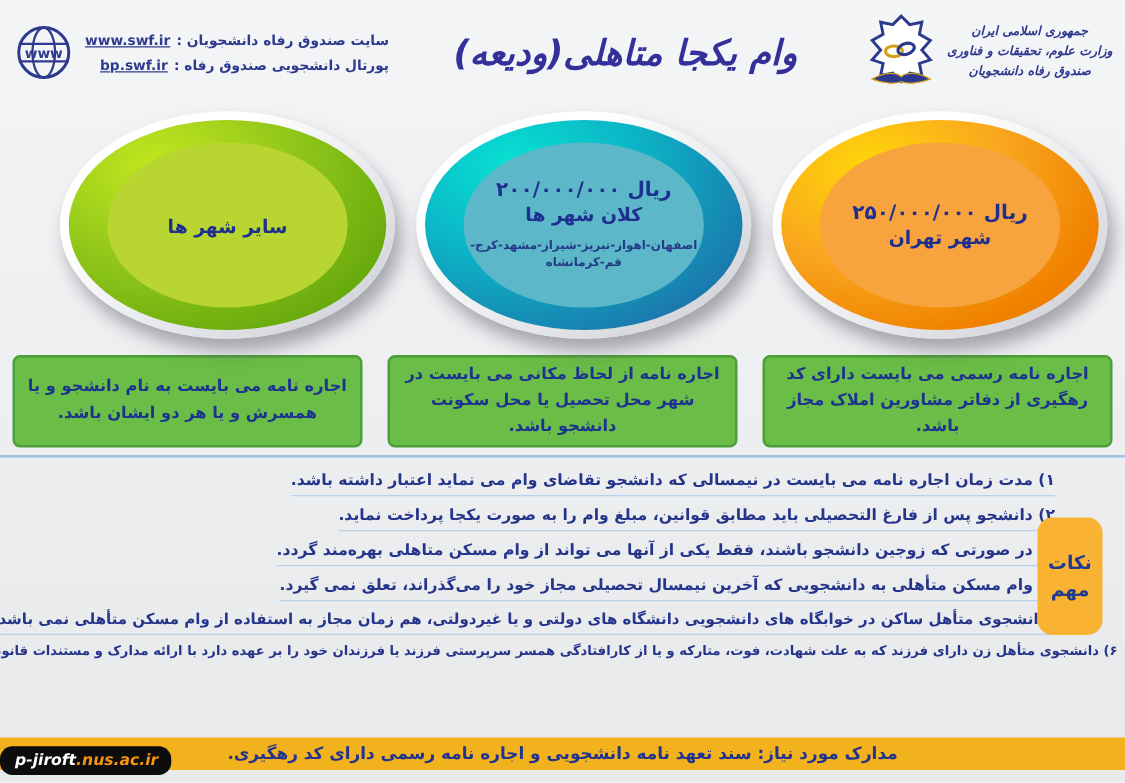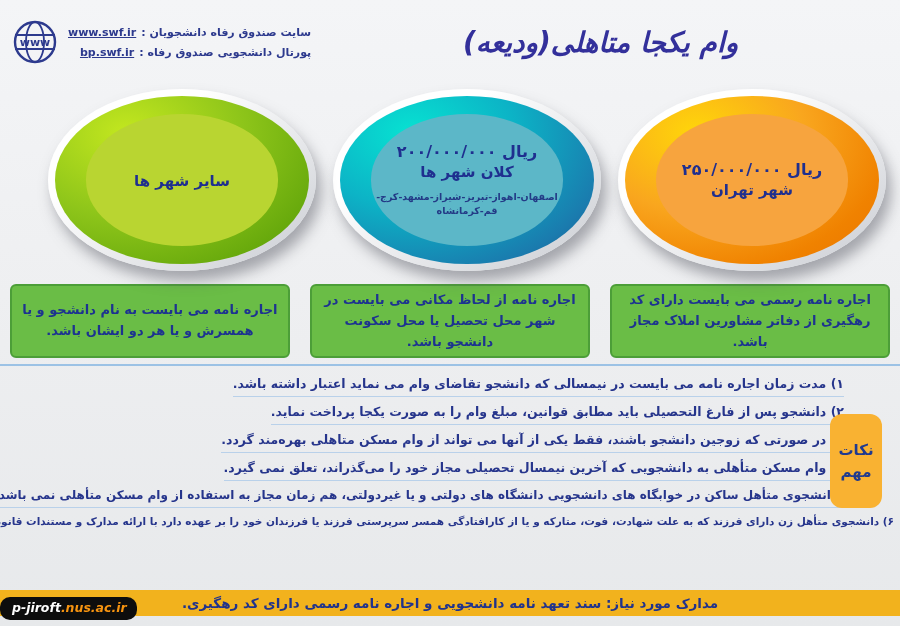--- a/index.html
+++ b/index.html
@@ -76,20 +76,33 @@
     direction: ltr; white-space: nowrap; border-radius: 10px; }
   .wm-white { color: #ffffff; }
   .wm-orange { color: #f79410; }
 </style>
 </head>
 <body>
 
 <div class="page">
 
   <div class="header">
+    <div class="org-block">
+      <div class="org-text">
+        <div>جمهوری اسلامی ایران</div>
+        <div>وزارت علوم، تحقیقات و فناوری</div>
+        <div>صندوق رفاه دانشجویان</div>
+      </div>
+      <svg class="emblem" viewBox="0 0 64 64">
+        <polygon points="32,2 39,9 49,7 47,17 56,22 49,30 56,38 47,41 49,51 39,49 32,56 25,49 15,51 17,41 8,38 15,30 8,22 17,17 15,7 25,9" fill="#ffffff" stroke="#2b3a8e" stroke-width="2.4"></polygon>
+        <ellipse cx="26" cy="31" rx="7" ry="4.4" fill="none" stroke="#d4a017" stroke-width="2.6"></ellipse>
+        <ellipse cx="36" cy="29" rx="7" ry="4.4" fill="none" stroke="#2b3a8e" stroke-width="2.6" transform="rotate(-18 36 29)"></ellipse>
+        <path d="M8 54 C18 48 28 48 32 52 C36 48 46 48 56 54 C46 58 36 58 32 56 C28 58 18 58 8 54 Z" fill="#2b3a8e" stroke="#d4a017" stroke-width="1"></path>
+      </svg>
+    </div>
     <div class="title-wrap">
       <span class="main-title">وام یکجا متاهلی(ودیعه)</span>
     </div>
     <div class="site-block">
       <div class="site-lines">
         <div class="site-line">
           <span>سایت صندوق رفاه دانشجویان :</span>
           <span class="site-url">www.swf.ir</span>
         </div>
         <div class="site-line">

